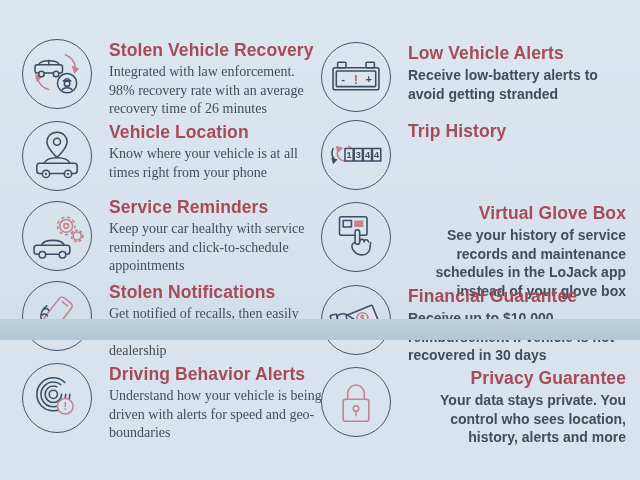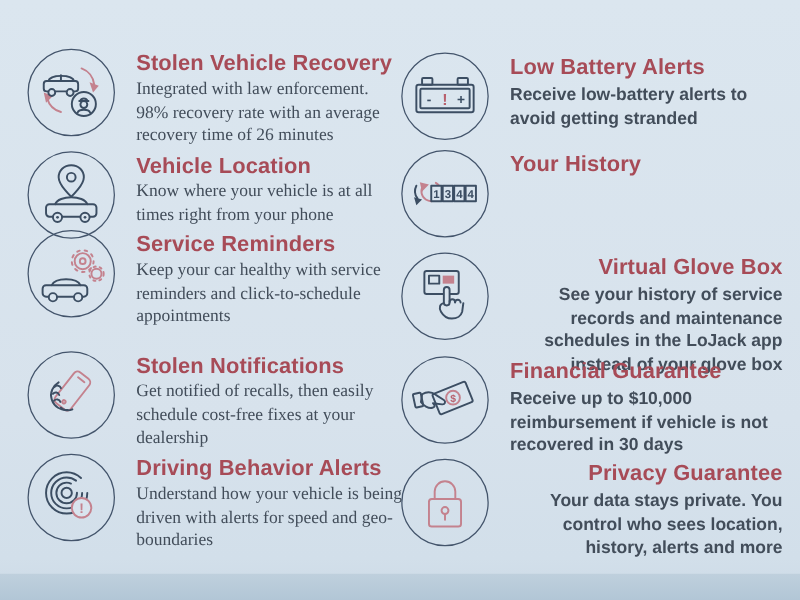--- a/index.html
+++ b/index.html
@@ -2,21 +2,21 @@
 <html><head>
 <meta charset="utf-8">
 <style>
   html,body{margin:0;padding:0;}
   body{
     width:640px;height:480px;overflow:hidden;
     font-family:"Liberation Sans","DejaVu Sans",sans-serif;
     background:#d8e3ed;
   }
   .sheet{
-    position:relative;width:640px;height:480px;
+    position:relative;width:640px;height:340px;
     background:linear-gradient(180deg,#dbe6ef 0%,#d7e2ec 70%,#d2dfea 93%,#ccdae6 100%);
   }
   .footer-strip{
     position:absolute;left:0;bottom:0;width:640px;height:21px;
     background:linear-gradient(180deg,#bfd0dd,#b2c6d6);
   }
   .feature{
     position:absolute;display:flex;gap:17px;align-items:flex-start;
   }
   .feature.left-col{left:22px;width:300px;}
@@ -30,21 +30,21 @@
   .feature-text h3{
     margin:0 0 3px 0;font-size:17.5px;font-weight:bold;color:#a74b57;
     letter-spacing:.1px;line-height:1.15;
   }
   .feature-text p{
     margin:0;font-size:14px;color:#424d5a;line-height:1.32;
   }
   .left-col .feature-text p{max-width:234px;font-family:Liberation Serif, serif;}
   .right-col .feature-text p{max-width:250px;font-weight:bold;}
   
-  .l1{top:39px;} .l2{top:121px;} .l3{top:184px;} .l4{top:281px;} .l5{top:363px;}
+  .l1{top:39px;} .l2{top:121px;} .l3{top:196px;align-items:center;} .l4{top:281px;} .l5{top:363px;}
   .r1{top:42px;} .r2{top:120px;} .r3{top:202px;text-align:right;} .r4{top:285px;} .r5{top:367px;text-align:right;}
   svg{display:block;}
   svg .navy{stroke:#3c4e63;fill:none;stroke-width:1.7;stroke-linecap:round;stroke-linejoin:round;}
   svg .pink{stroke:#c4828e;fill:none;stroke-width:1.7;stroke-linecap:round;stroke-linejoin:round;}
   svg .pinkfill{fill:#c4828e;stroke:none;}
   svg .navyfill{fill:#3c4e63;stroke:none;}
   svg .bgfill{fill:#d9e4ee;}
   svg text{font-family:"Liberation Sans","DejaVu Sans",sans-serif;}
 </style>
 </head>
@@ -160,21 +160,21 @@
         <rect class="navy" x="16" y="20" width="9" height="6" rx="1"></rect>
         <rect class="navy" x="47" y="20" width="9" height="6" rx="1"></rect>
         <rect class="navy" x="11" y="26" width="50" height="24" rx="2"></rect>
         <rect class="navy" x="14.5" y="29.5" width="43" height="17" rx="1" stroke-width="1"></rect>
         <text x="22" y="42.5" text-anchor="middle" font-size="12" font-weight="bold" fill="#3c4e63">-</text>
         <text x="36" y="43.5" text-anchor="middle" font-size="14" font-weight="bold" fill="#b8606d">!</text>
         <text x="50" y="42.5" text-anchor="middle" font-size="12" font-weight="bold" fill="#3c4e63">+</text>
       </svg>
     </div>
     <div class="feature-text">
-      <h3>Low Battery Alerts</h3>
+      <h3>Low Vehicle Alerts</h3>
       <p>Receive low-battery alerts to avoid getting stranded</p>
     </div>
   </div>
 
   <div class="feature right-col r2">
     <div class="icon-circle">
       <svg width="66" height="66" viewBox="0 0 72 72">
         <path class="navy" d="M11,29 q-3,6 1,11" stroke-width="1.5"></path>
         <polygon class="navyfill" points="9,39 16,41 11,46"></polygon>
         <path class="pink" d="M17,29 a8.5,8.5 0 1 0 11,-2.5"></path>
@@ -183,21 +183,21 @@
         <rect class="navy bgfill" x="34" y="29" width="9" height="13.5" stroke-width="1.3"></rect>
         <rect class="navy bgfill" x="44" y="29" width="9" height="13.5" stroke-width="1.3"></rect>
         <rect class="navy bgfill" x="54" y="29" width="9" height="13.5" stroke-width="1.3"></rect>
         <text x="28.5" y="39.5" text-anchor="middle" font-size="10" font-weight="bold" fill="#3c4e63">1</text>
         <text x="38.5" y="39.5" text-anchor="middle" font-size="10" font-weight="bold" fill="#3c4e63">3</text>
         <text x="48.5" y="39.5" text-anchor="middle" font-size="10" font-weight="bold" fill="#3c4e63">4</text>
         <text x="58.5" y="39.5" text-anchor="middle" font-size="10" font-weight="bold" fill="#3c4e63">4</text>
       </svg>
     </div>
     <div class="feature-text">
-      <h3>Your History</h3>
+      <h3>Trip History</h3>
     </div>
   </div>
 
   <div class="feature right-col r3">
     <div class="icon-circle">
       <svg width="66" height="66" viewBox="0 0 72 72">
         <rect class="navy" x="18" y="14" width="30" height="20" rx="2"></rect>
         <rect class="navy" x="22" y="18" width="9" height="7" stroke-width="1.3"></rect>
         <rect class="pinkfill" x="34" y="18" width="10" height="7"></rect>
         <rect class="navy bgfill" x="35" y="28" width="5" height="16" rx="2.5"></rect>

